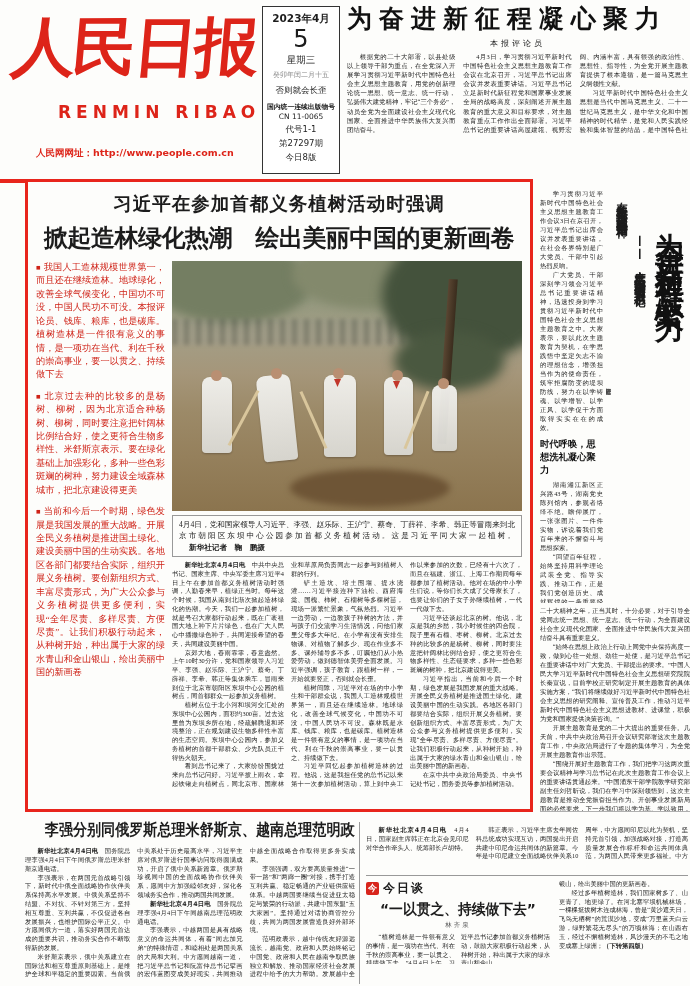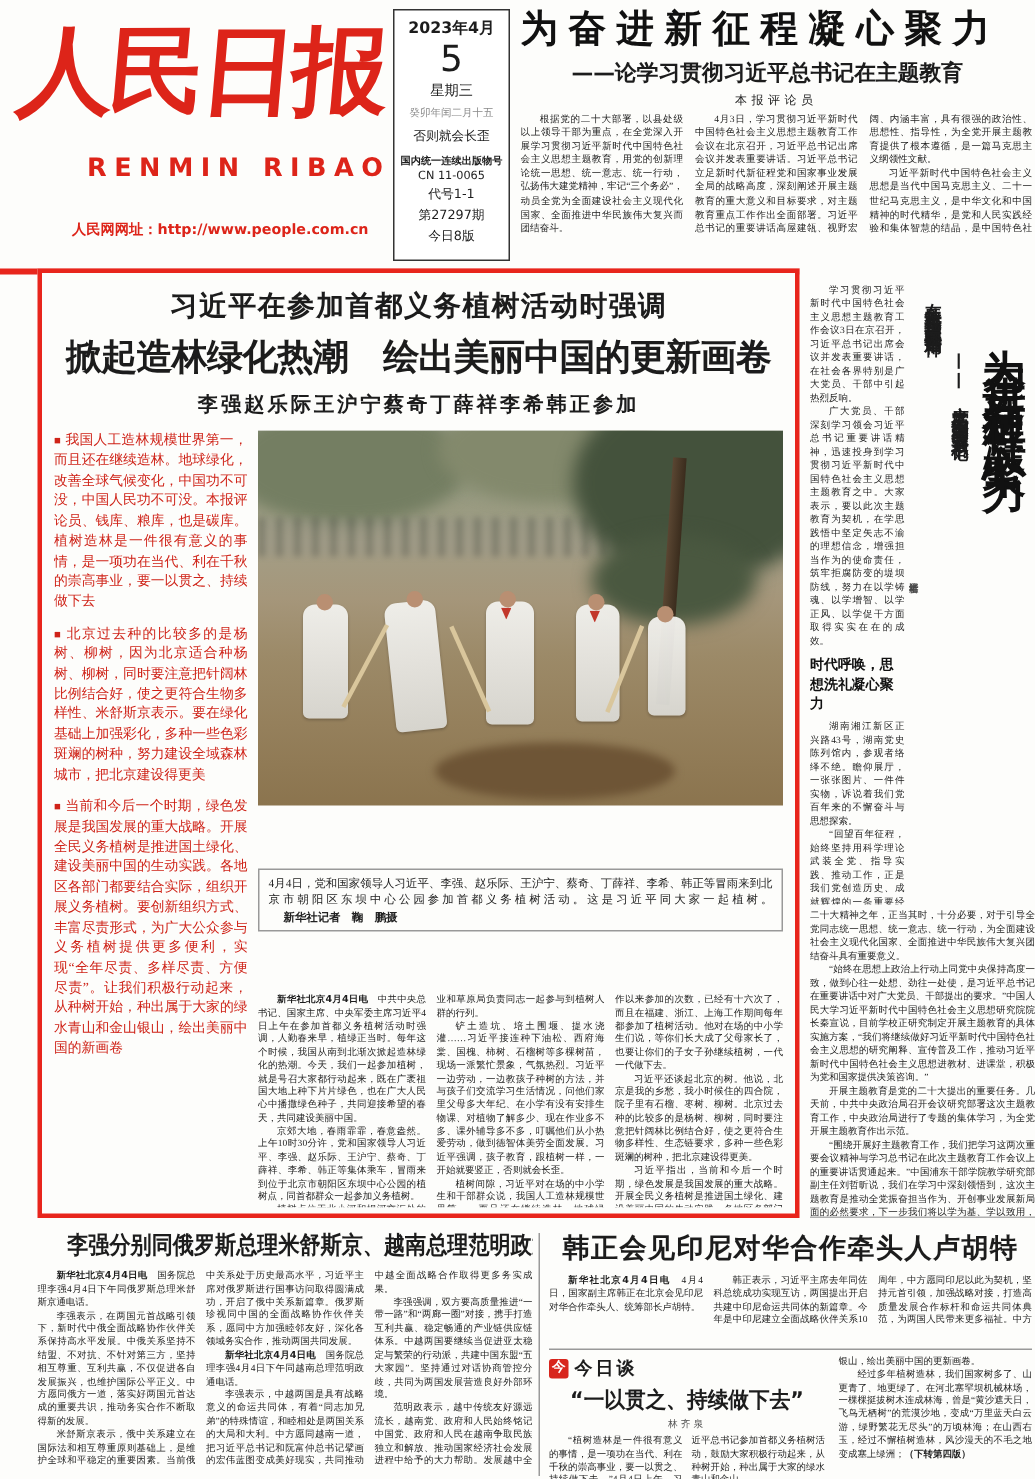--- a/index.html
+++ b/index.html
@@ -5,21 +5,21 @@
   * { margin:0; padding:0; box-sizing:border-box; }
   html,body { background:#e9e9e9; }
   body { font-family:"Liberation Serif","DejaVu Serif",serif; color:#1c1c1c; }
   .page { position:relative; width:690px; height:986px; margin:0 auto; background:#fdfdfb; overflow:hidden; }
 
   
   .masthead-title { position:absolute; left:12px; top:4px; width:245px; font-family:"DejaVu Serif",serif;
     font-weight:bold; font-size:64px; letter-spacing:-3px; color:#dd2419; transform:skewX(-5deg); white-space:nowrap; }
   .masthead-pinyin { position:absolute; left:58px; top:102px; color:#dd2419; font-family:"DejaVu Sans",sans-serif;
     font-weight:bold; font-size:17px; letter-spacing:5px; }
-  .masthead-site { position:absolute; left:48px; top:147px; color:#dd2419; font-weight:bold; font-size:9.5px;
+  .masthead-site { position:absolute; left:36px; top:147px; color:#dd2419; font-weight:bold; font-size:9.5px;
     font-family:"DejaVu Sans",sans-serif; }
 
   
   .datebox { position:absolute; left:262px; top:6px; width:78px; height:168px; border:1px solid #333;
     text-align:center; font-family:"DejaVu Sans",sans-serif; padding-top:5px; background:#fff; }
   .db-ym { font-size:10.5px; font-weight:bold; }
   .db-day { font-size:24px; line-height:1.15; }
   .db-wd { font-size:9.5px; font-weight:normal; }
   .db-lunar { font-size:7px; color:#8a8a8a; margin:3px 0 5px; }
   .db-pub { font-size:8.5px; margin-bottom:5px; }
@@ -45,21 +45,21 @@
   .lead-kicker { text-align:center; font-family:"DejaVu Sans",sans-serif; font-weight:bold; font-size:18.5px;
     letter-spacing:1px; margin-top:3px; }
   .lead-headline { text-align:center; font-family:"DejaVu Sans",sans-serif; font-weight:900; font-size:24px;
     letter-spacing:-0.5px; margin:6px 0 7px; white-space:nowrap; }
   .lead-deck { text-align:center; font-family:"DejaVu Sans",sans-serif; font-weight:bold; font-size:13.5px;
     letter-spacing:2px; margin-bottom:8px; }
   .lead-cols { flex:1; display:flex; gap:7px; overflow:hidden; }
   .lead-left { width:129px; color:#cf2318; font-size:9.2px; line-height:1.46; text-align:justify; overflow:hidden; }
   .lead-left p { margin:0 0 8px; }
   .lead-left p::before { content:"■"; font-size:7.5px; margin-right:3px; }
-  .lead-right { flex:1; min-width:0; display:flex; flex-direction:column;gap:38px; }
+  .lead-right { flex:1; min-width:0; display:flex; flex-direction:column; }
 
   .photo { position:relative; height:250px; overflow:hidden;
     background:linear-gradient(180deg,#a3a697 0%,#95997f 16%,#a39e86 30%,#a5967a 45%,#9c8a68 60%,#95805c 78%,#8b744e 100%); }
   .ph { position:absolute; }
   .ph-blob { border-radius:50%; filter:blur(5px); }
   .ph-crowd { left:0; top:58px; width:100%; height:26px; opacity:.75; filter:blur(2px);
     background:repeating-linear-gradient(90deg, rgba(70,74,68,.5) 0 5px, rgba(150,148,138,.35) 5px 12px); }
   .ph-trunk { right:70px; top:18px; width:9px; height:165px; transform:rotate(4deg);
     background:linear-gradient(90deg,#5a4632,#3a2c1d); }
   .ph-mound { bottom:4px; left:118px; width:160px; height:38px; background:#6e5536; border-radius:50%; filter:blur(3px); }
@@ -133,35 +133,33 @@
     <div class="db-pub">否则就会长歪</div>
     <div class="db-sl">国内统一连续出版物号</div>
     <div class="db-sn">CN 11-0065</div>
     <div class="db-row">代号1-1</div>
     <div class="db-row">第27297期</div>
     <div class="db-row">今日8版</div>
   </div>
 
   <div class="editorial">
     <div class="ed-title">为奋进新征程凝心聚力</div>
-    <div class="ed-sub1">——论学习贯彻习近平总书记在主题教育</div>
     <div class="ed-byline">本报评论员</div>
     <div class="ed-body">
       <p class="art">根据党的二十大部署，以县处级以上领导干部为重点，在全党深入开展学习贯彻习近平新时代中国特色社会主义思想主题教育，用党的创新理论统一思想、统一意志、统一行动，弘扬伟大建党精神，牢记“三个务必”，动员全党为全面建设社会主义现代化国家、全面推进中华民族伟大复兴而团结奋斗。</p>
       <p class="art">4月3日，学习贯彻习近平新时代中国特色社会主义思想主题教育工作会议在北京召开，习近平总书记出席会议并发表重要讲话。习近平总书记立足新时代新征程党和国家事业发展全局的战略高度，深刻阐述开展主题教育的重大意义和目标要求，对主题教育重点工作作出全面部署。习近平总书记的重要讲话高屋建瓴、视野宏阔、内涵丰富，具有很强的政治性、思想性、指导性，为全党开展主题教育提供了根本遵循，是一篇马克思主义纲领性文献。</p>
       <p class="art"><span>习近平新时代中国特色社会主义思想是当代中国马克思主义、二十一世纪马克思主义，是中华文化和中国精神的时代精华，是党和人民实践经验和集体智慧的结晶，是中国特色社会主义理论体系的重要组成部分，是全党全国各族人民为实现中华民族伟大复兴而奋斗的行动指南，必须长期坚持并不断发展。党的理论创新每前进一步，理论武装就要跟进一步。</span></p>
     </div>
   </div>
 
   <div class="redbar"></div>
 
   <div class="leadbox">
     <div class="lead-kicker">习近平在参加首都义务植树活动时强调</div>
     <div class="lead-headline">掀起造林绿化热潮　绘出美丽中国的更新画卷</div>
-    <div class="lead-deck">李强赵乐际王沪宁蔡奇丁薛祥李希韩正参加</div>
     <div class="lead-cols">
       <div class="lead-left">
         <p>我国人工造林规模世界第一，而且还在继续造林。地球绿化，改善全球气候变化，中国功不可没，中国人民功不可没。本报评论员、钱库、粮库，也是碳库。植树造林是一件很有意义的事情，是一项功在当代、利在千秋的崇高事业，要一以贯之、持续做下去</p>
         <p>北京过去种的比较多的是杨树、柳树，因为北京适合种杨树、柳树，同时要注意把针阔林比例结合好，使之更符合生物多样性、米舒斯京表示。要在绿化基础上加强彩化，多种一些色彩斑斓的树种，努力建设全域森林城市，把北京建设得更美</p>
         <p>当前和今后一个时期，绿色发展是我国发展的重大战略。开展全民义务植树是推进国土绿化、建设美丽中国的生动实践。各地区各部门都要结合实际，组织开展义务植树。要创新组织方式、丰富尽责形式，为广大公众参与义务植树提供更多便利，实现“全年尽责、多样尽责、方便尽责”。让我们积极行动起来，从种树开始，种出属于大家的绿水青山和金山银山，绘出美丽中国的新画卷</p>
       </div>
       <div class="lead-right">
         <div class="photo">
           <div class="ph ph-blob" style="left:-20px;top:-18px;width:160px;height:80px;background:#747e62;"></div>
           <div class="ph ph-blob" style="left:120px;top:-22px;width:150px;height:70px;background:#83896c;"></div>
@@ -241,21 +239,20 @@
       <p class="art"><b class="dateline">新华社北京4月4日电　</b><span>国务院总理李强4月4日下午同越南总理范明政通电话。</span></p>
       <p class="art">李强表示，中越两国是具有战略意义的命运共同体，有着“同志加兄弟”的特殊情谊，和睦相处是两国关系的大局和大利。中方愿同越南一道，把习近平总书记和阮富仲总书记擘画的宏伟蓝图变成美好现实，共同推动中越全面战略合作取得更多务实成果。</p>
       <p class="art">李强强调，双方要高质量推进“一带一路”和“两廊一圈”对接，携手打造互利共赢、稳定畅通的产业链供应链体系。中越两国要继续当促进亚太稳定与繁荣的行动派，共建中国东盟“五大家园”。坚持通过对话协商管控分歧，共同为两国发展营造良好外部环境。</p>
       <p class="art">范明政表示，越中传统友好源远流长，越南党、政府和人民始终铭记中国党、政府和人民在越南争取民族独立和解放、推动国家经济社会发展进程中给予的大力帮助。发展越中全面战略合作伙伴关系是越南对外政策优先方向。当前两国关系正站在新的历史起点上，面临重要发展机遇。越南愿同中国加强政治沟通和战略互信，扩大各领域务实合作，加强各层级友好交往，妥善处理分歧，推进多边领域沟通协作，推动两国关系迈上新台阶。</p>
     </div>
   </div>
 
   <div class="vdivider"></div>
 
   <div class="br">
-    <div class="br-head">韩正会见印尼对华合作牵头人卢胡特</div>
     <div class="br-body">
       <p class="art"><b class="dateline">新华社北京4月4日电　</b><span>4月4日，国家副主席韩正在北京会见印尼对华合作牵头人、统筹部长卢胡特。</span></p>
       <p class="art">韩正表示，习近平主席去年同佐科总统成功实现互访，两国提出开启共建中印尼命运共同体的新篇章。今年是中印尼建立全面战略伙伴关系10周年，中方愿同印尼以此为契机，坚持元首引领，加强战略对接，打造高质量发展合作标杆和命运共同体典范，为两国人民带来更多福祉。中方支持印尼今年履好东盟轮值主席国工作，积极推动中国东盟全面战略伙伴关系再结硕果。</p>
 
     </div>
     <div class="jrt-rule"></div>
     <div class="jrt">
       <div class="jrt-left">
         <div class="jrt-header">
           <div class="jrt-icon">今</div>

